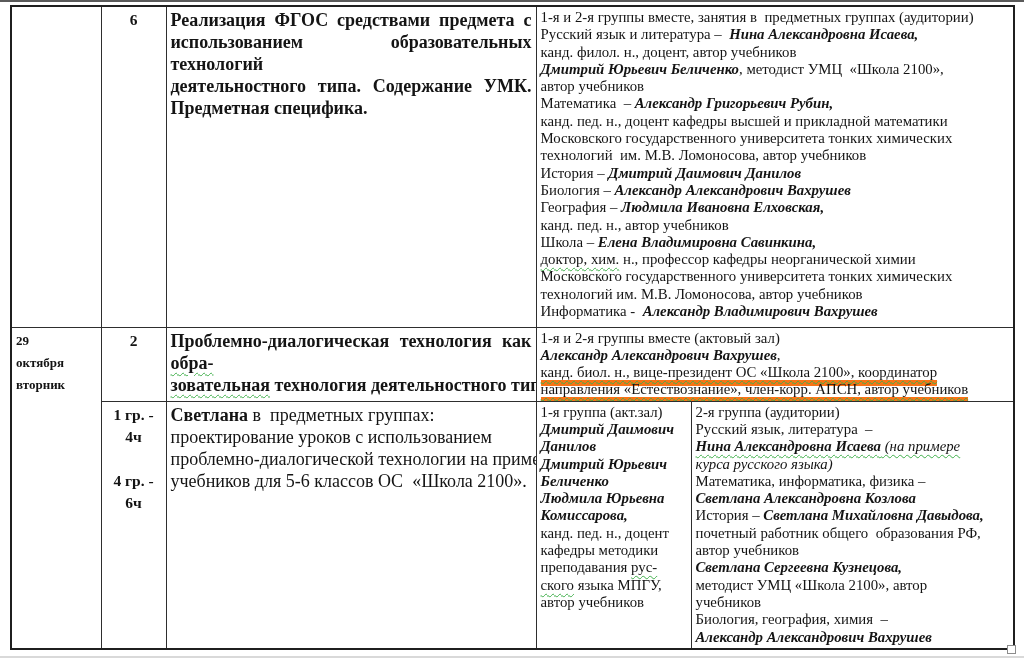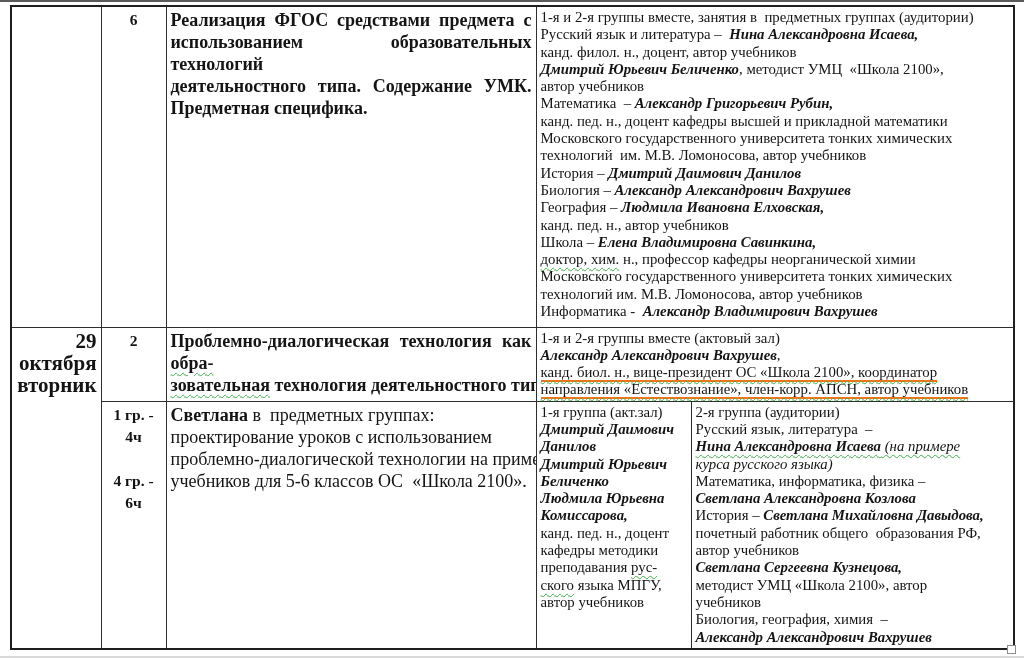--- a/index.html
+++ b/index.html
@@ -5,34 +5,34 @@
   html,body{margin:0;padding:0;background:#ffffff;width:1024px;height:658px;overflow:hidden;}
   body{font-family:"Liberation Serif","DejaVu Serif",serif;color:#141414;position:relative;}
 
   .top-edge{position:absolute;left:0;top:0;width:1024px;height:2px;background:#5a5a5a;}
   .bottom-edge{position:absolute;left:0;top:656px;width:1024px;height:2px;background:#d9d9d9;}
 
   table.doc{position:absolute;left:10px;top:5px;width:1003px;border-collapse:collapse;table-layout:fixed;
             border:2px solid #1f1f1f;}
   table.doc td{border:1px solid #2e2e2e;vertical-align:top;padding:2px 4px;overflow:hidden;}
 
-  .c-date{text-align:right;font-weight:bold;font-size:21px;line-height:22px;}
+  .c-date{text-align:left;font-weight:bold;font-size:13px;line-height:22px;}
   .c-hours{text-align:center;font-weight:bold;font-size:15.5px;line-height:22px;}
   .c-topic{font-size:18px;line-height:22px;padding:2px 7px 2px 8px;}
   .c-content{font-size:14.8px;line-height:17.3px;padding:2px 4px 2px 5px;}
 
   .line{white-space:pre;}
   .line.jline{white-space:normal;text-align:justify;text-align-last:justify;}
 
   .b{font-weight:bold;}
   .bi{font-weight:bold;font-style:italic;}
   .i{font-style:italic;}
   .u{text-underline-offset:2px;text-decoration-thickness:1px;}
   .wavy{text-decoration:underline wavy #3fae4a;text-decoration-thickness:1px;text-underline-offset:3px;}
-  .uw{border-bottom:2px solid #f97316;text-decoration:underline wavy #3fae4a;
+  .uw{border-bottom:6px solid #f97316;text-decoration:underline wavy #3fae4a;
       text-decoration-thickness:1px;text-underline-offset:3px;margin-top:24px;}
 
   .resize-handle{position:absolute;left:1007px;top:645px;width:7px;height:7px;
                  background:#ffffff;border:1px solid #8c8c8c;}
 </style>
 </head>
 <body>
 
 <div class="top-edge"></div>
 

